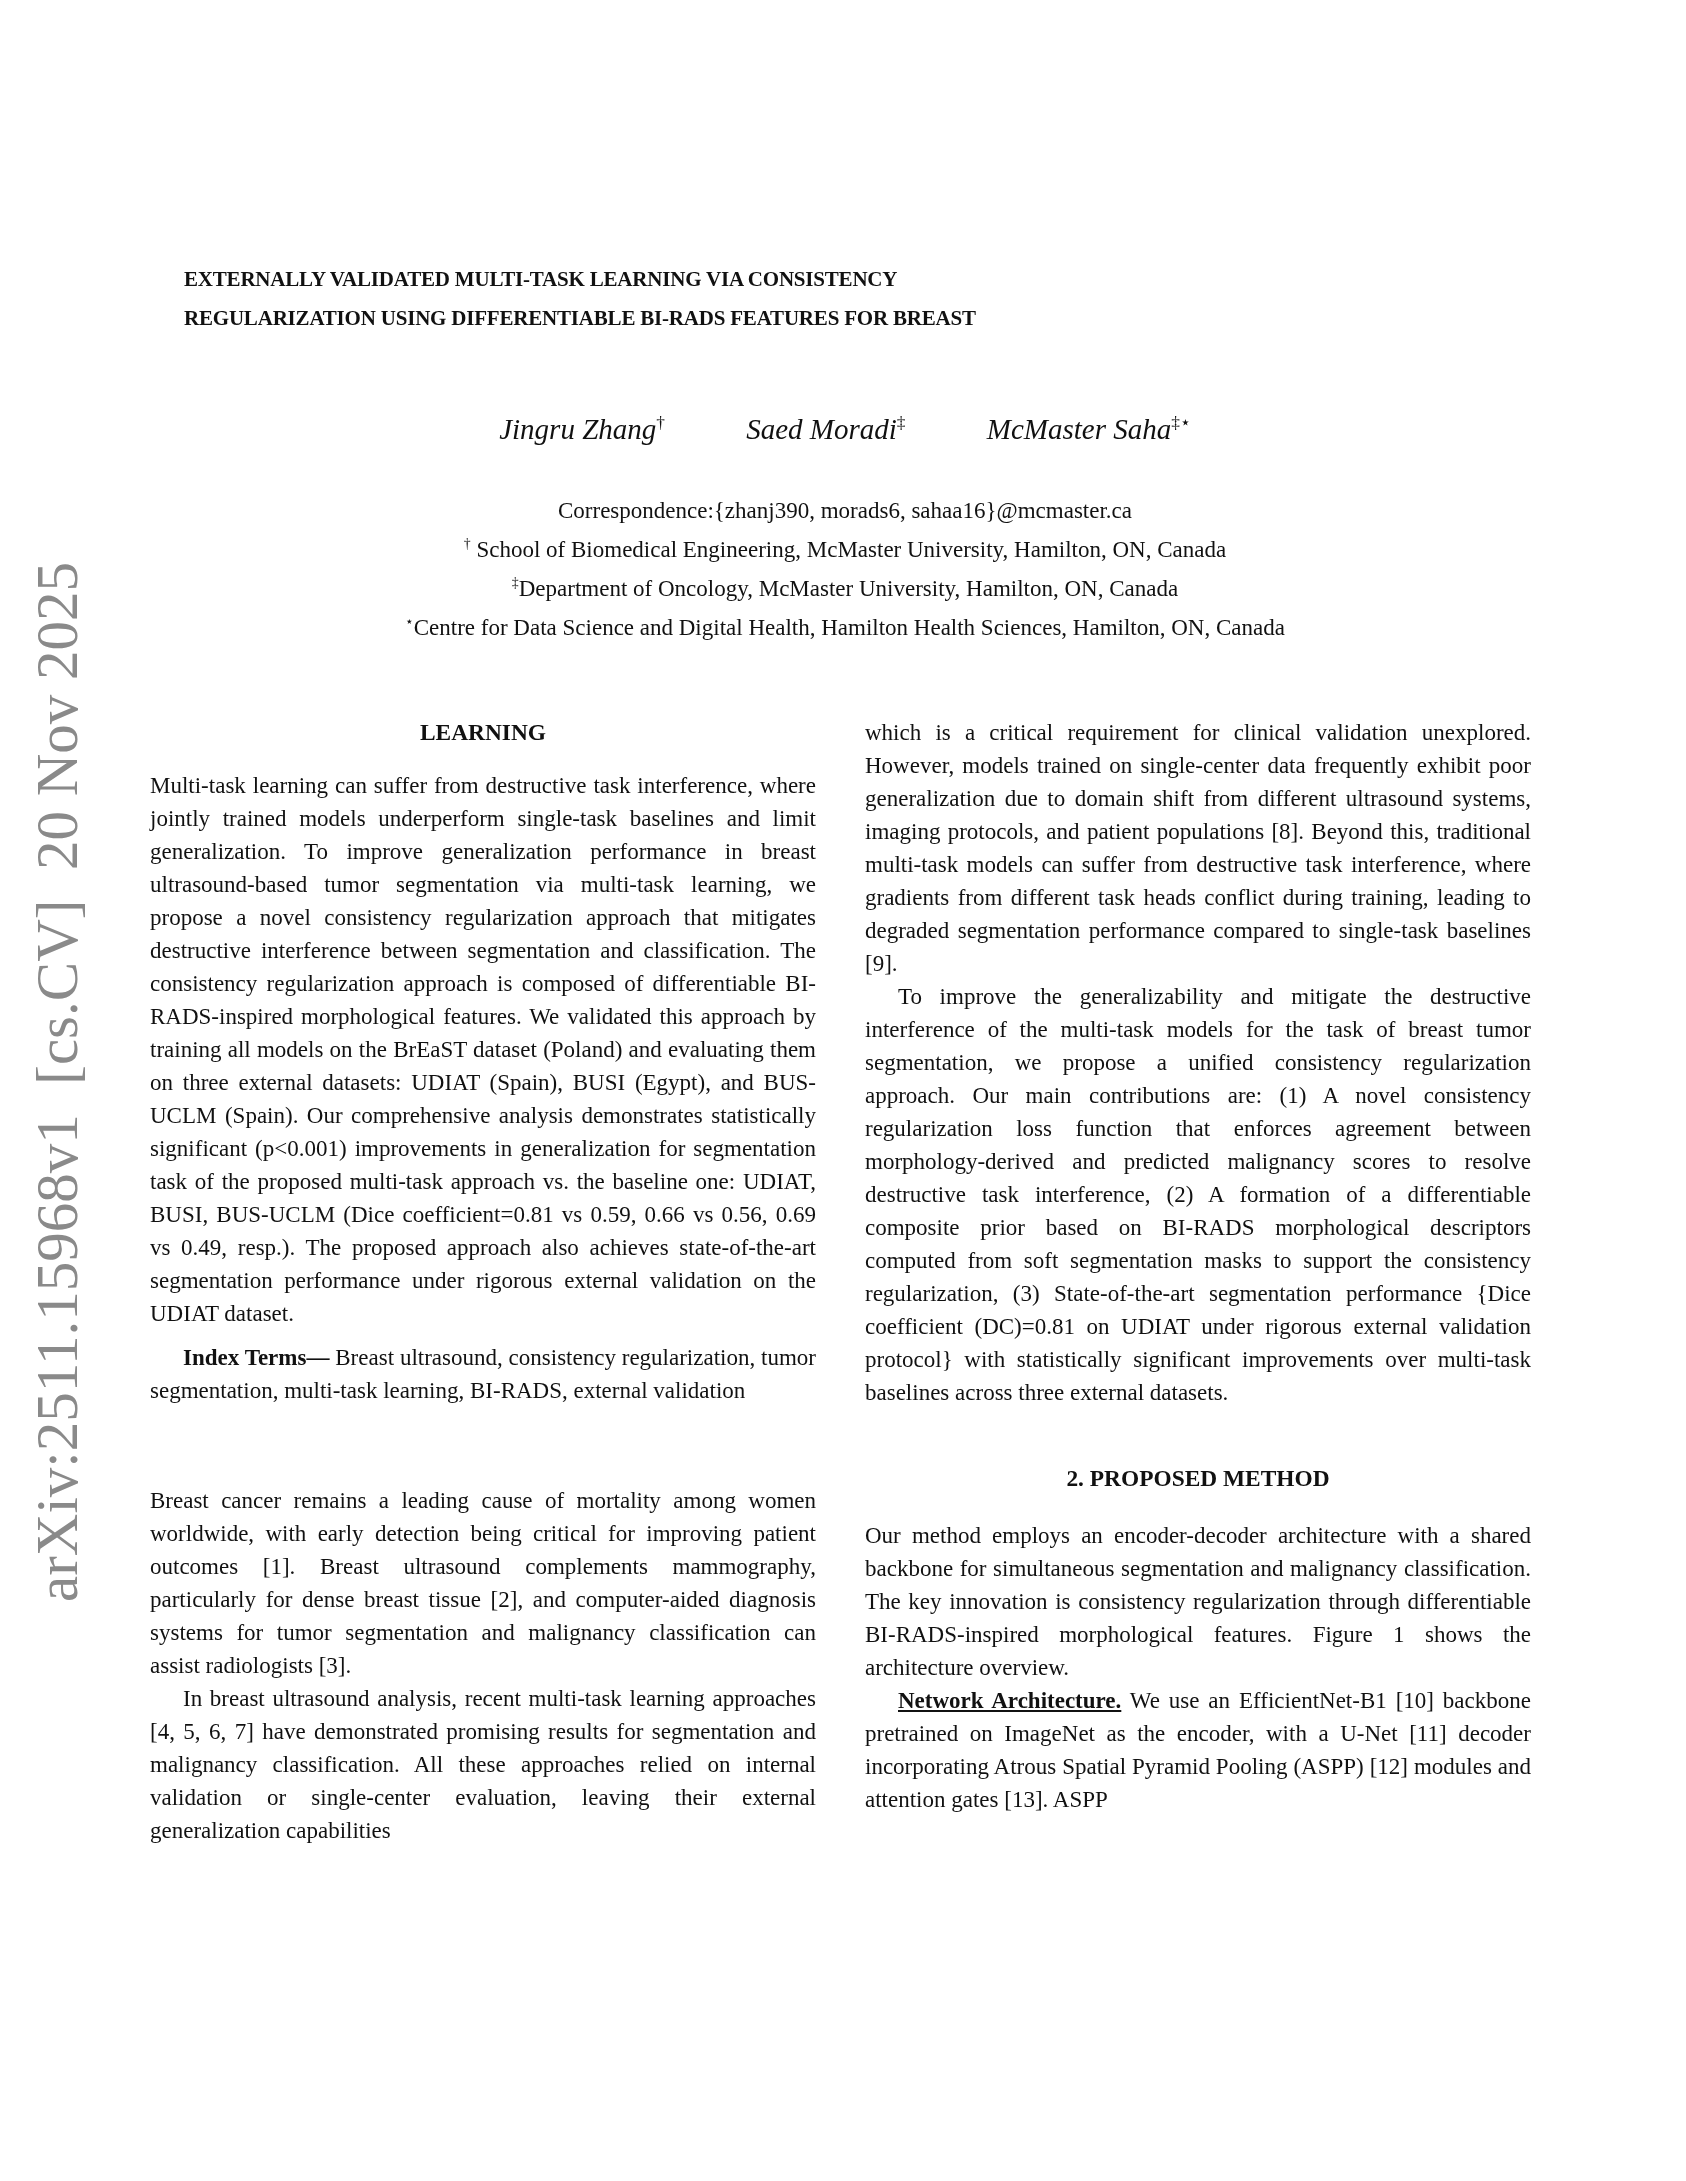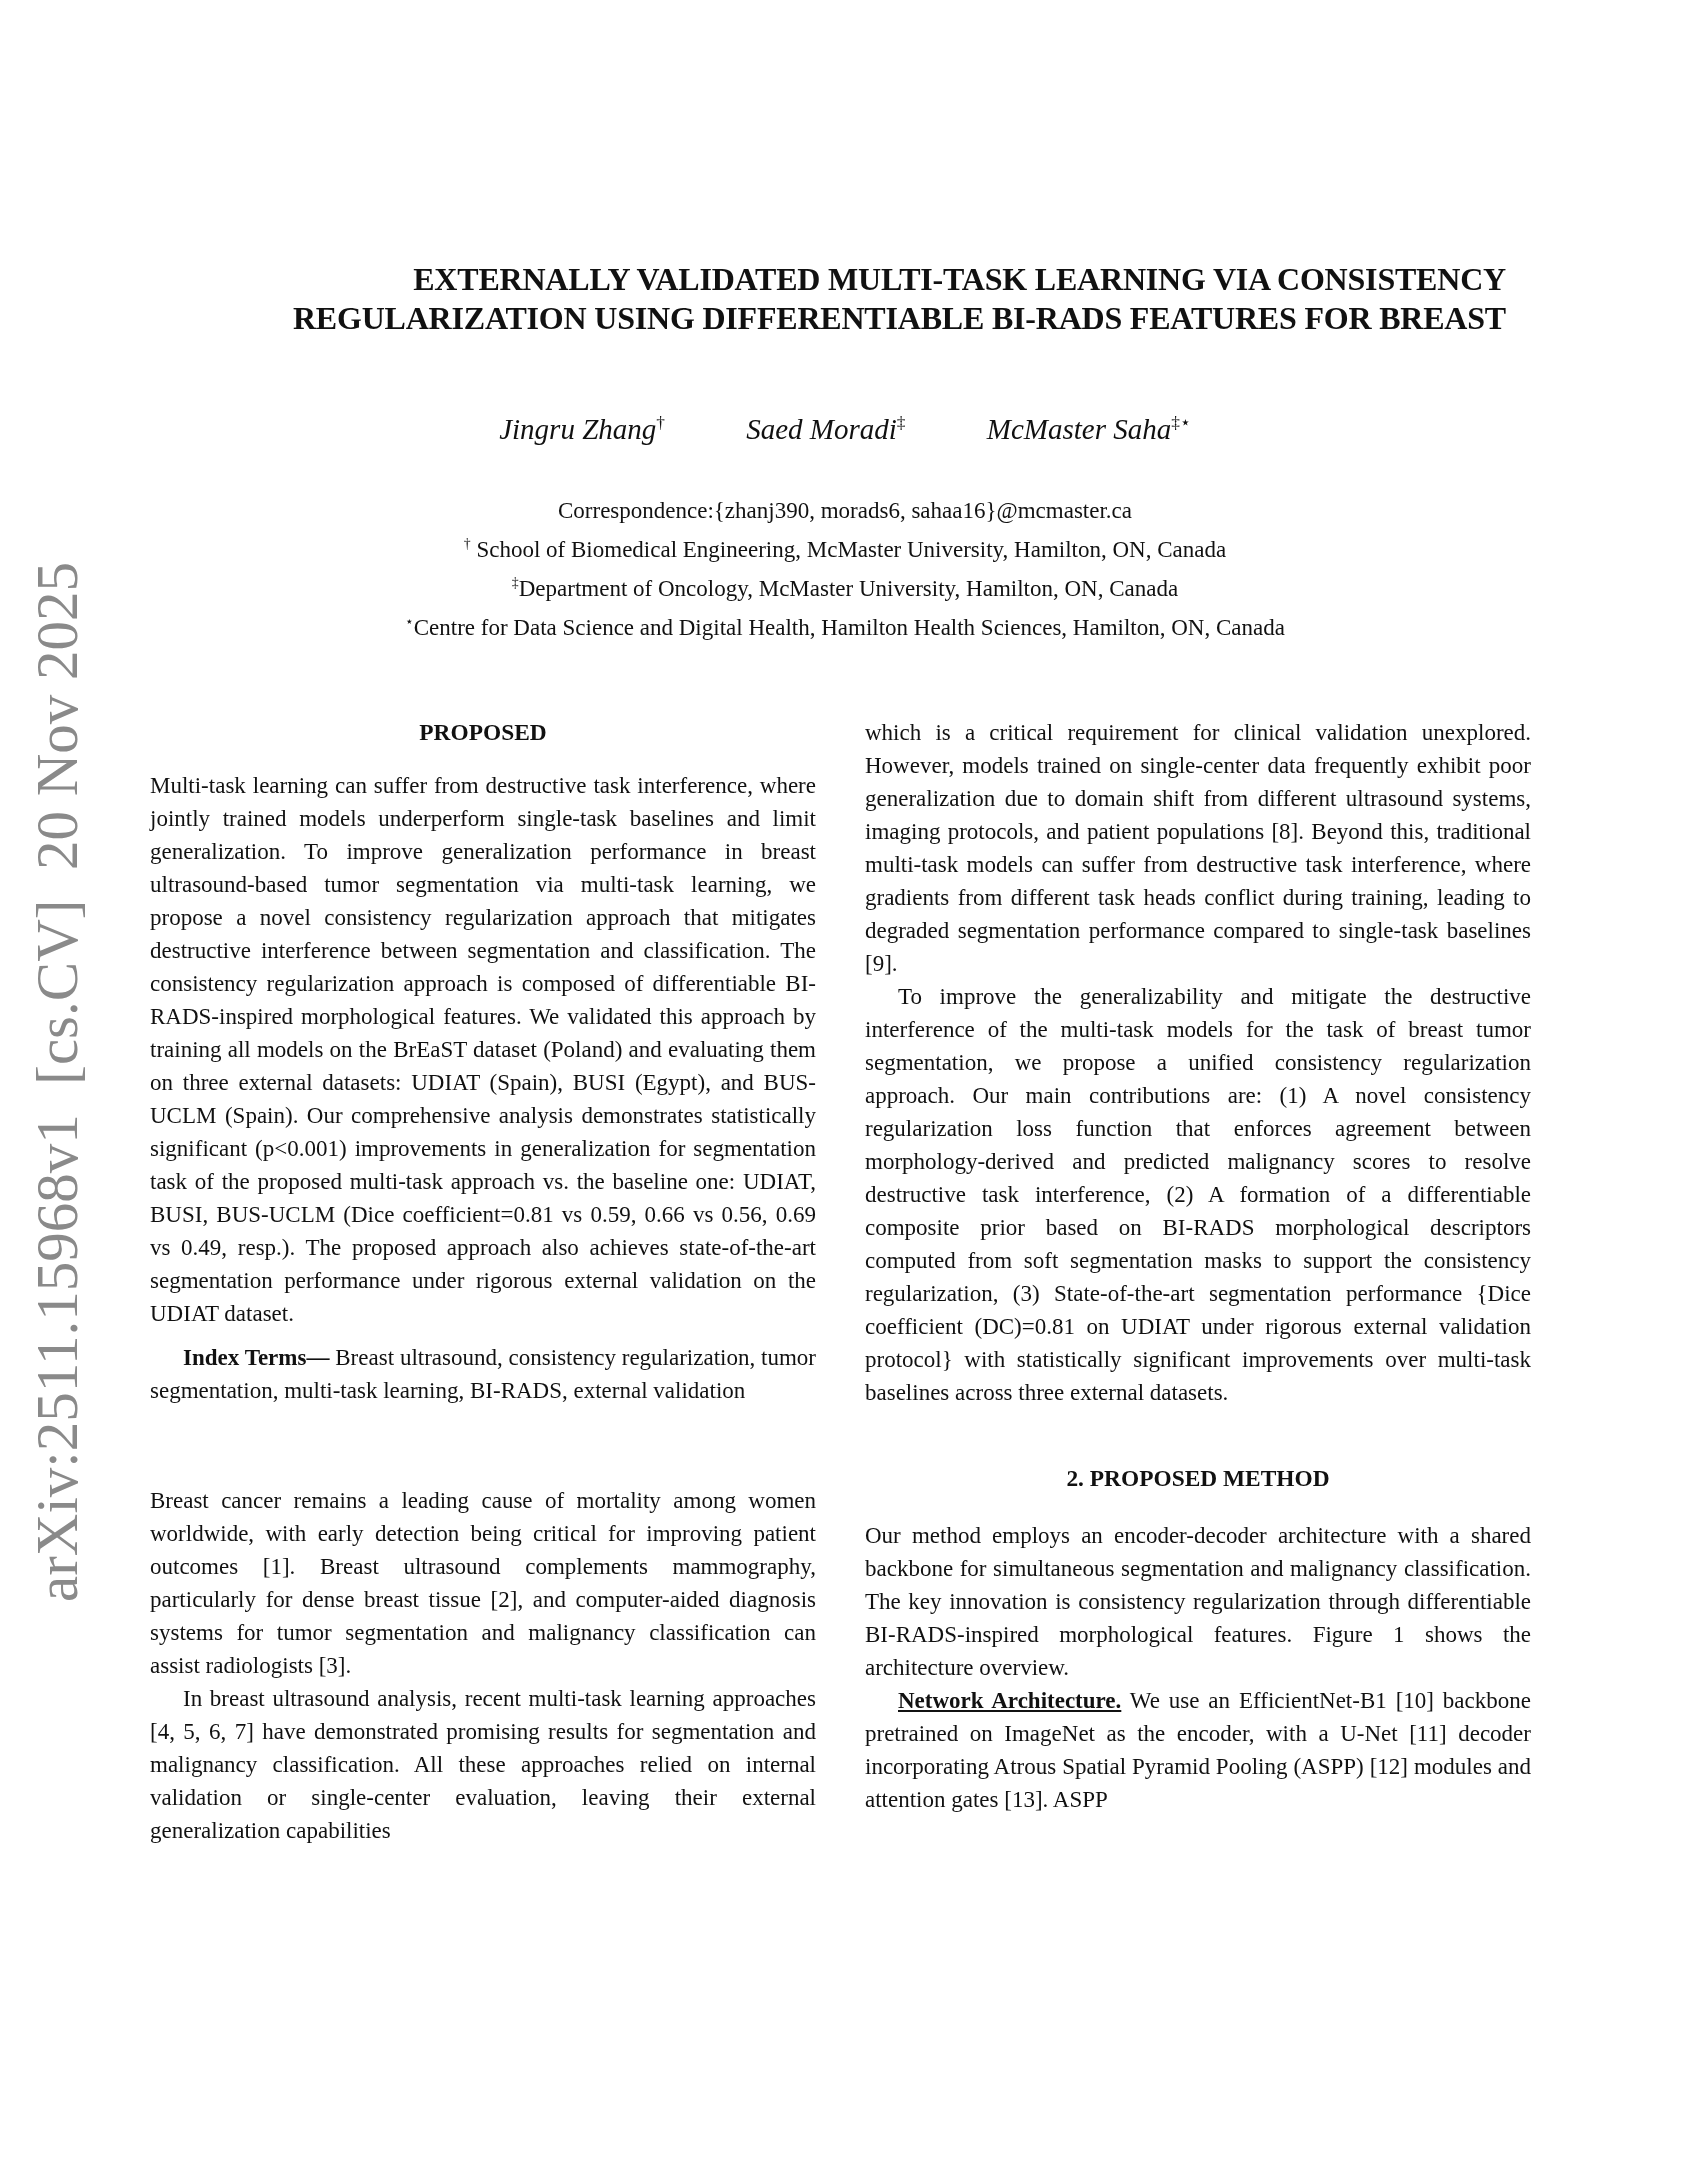--- a/index.html
+++ b/index.html
@@ -8,21 +8,21 @@
     font-family: "Liberation Serif", "DejaVu Serif", serif; color: #111;
   }
   .arxiv-stamp {
     position: absolute; left: 27.5px; top: 1602px;
     transform-origin: 0 0; transform: rotate(-90deg);
     font-size: 59px; color: #8a8a8a; white-space: pre; line-height: 1;
     width: 1019px;
   }
   .title {
     position: absolute; left: 184px; top: 260px; width: 1322px;
-    text-align: right; font-weight: bold; font-size: 32px; line-height: 39px;
+    text-align: left; font-weight: bold; font-size: 21px; line-height: 39px;
     letter-spacing: -0.2px;
   }
   .authors {
     position: absolute; left: 184px; top: 413px; width: 1322px;
     text-align: center; font-style: italic; font-size: 29px;
   }
   .authors span.author { margin: 0 37px; }
   sup { font-size: 60%; vertical-align: super; line-height: 0; font-style: normal; }
   .affils {
     position: absolute; left: 184px; top: 491px; width: 1322px;
@@ -64,21 +64,21 @@
 </div>
 
 <div class="affils">
   <div>Correspondence:{zhanj390, morads6, sahaa16}@mcmaster.ca</div>
   <div><sup>†</sup><span> School of Biomedical Engineering, McMaster University, Hamilton, ON, Canada</span></div>
   <div><sup>‡</sup><span>Department of Oncology, McMaster University, Hamilton, ON, Canada</span></div>
   <div><sup>⋆</sup><span>Centre for Data Science and Digital Health, Hamilton Health Sciences, Hamilton, ON, Canada</span></div>
 </div>
 
 <div class="col left">
-  <h2 class="section-head">PROPOSED</h2>
+  <h2 class="section-head">LEARNING</h2>
   <div class="gap-abstract"></div>
   <p>Multi-task learning can suffer from destructive task interfer­ence, where jointly trained models underperform single-task baselines and limit generalization. To improve generalization performance in breast ultrasound-based tumor segmentation via multi-task learning, we propose a novel consistency regu­larization approach that mitigates destructive interference be­tween segmentation and classification. The consistency regu­larization approach is composed of differentiable BI-RADS-inspired morphological features.  We validated this approach by training all models on the BrEaST dataset (Poland) and evaluating them on three external datasets:  UDIAT (Spain), BUSI (Egypt), and BUS-UCLM (Spain).  Our comprehen­sive analysis demonstrates statistically significant (p&lt;0.001) improvements in generalization for segmentation task of the proposed multi-task approach vs.  the baseline one: UDIAT, BUSI, BUS-UCLM (Dice coefficient=0.81 vs 0.59, 0.66 vs 0.56, 0.69 vs 0.49, resp.).  The proposed approach also achieves state-of-the-art segmentation performance under rigorous external validation on the UDIAT dataset.</p>
   <div class="gap-small"></div>
   <p class="indent"><span class="index-label">Index Terms—</span><span> Breast ultrasound, consistency regular­ization, tumor segmentation, multi-task learning, BI-RADS, external validation</span></p>
   <div class="gap-before-section"></div>
   <div class="gap-after-section"></div>
   <p>Breast cancer remains a leading cause of mortality among women worldwide, with early detection being critical for im­proving patient outcomes [1]. Breast ultrasound complements mammography, particularly for dense breast tissue [2], and computer-aided diagnosis systems for tumor segmentation and malignancy classification can assist radiologists [3].</p>
   <p class="indent">In breast ultrasound analysis, recent multi-task learning approaches  [4, 5, 6, 7] have demonstrated promising re­sults for segmentation and malignancy classification.  All these approaches relied on internal validation or single-center evaluation, leaving their external generalization capabilities</p>
 </div>
 

